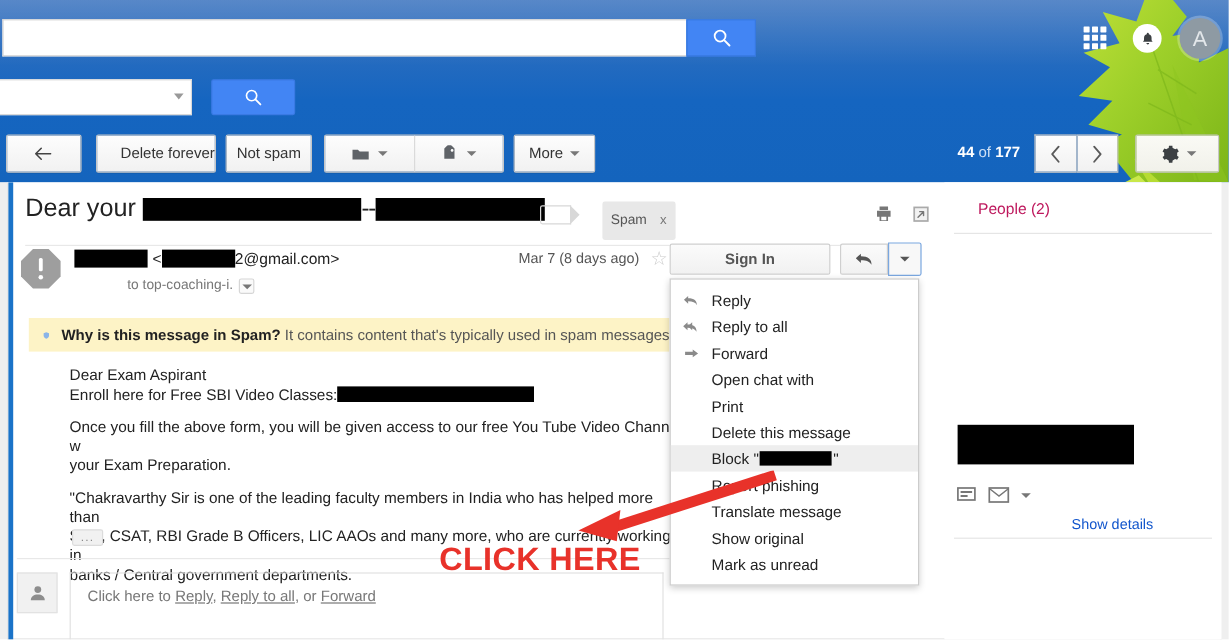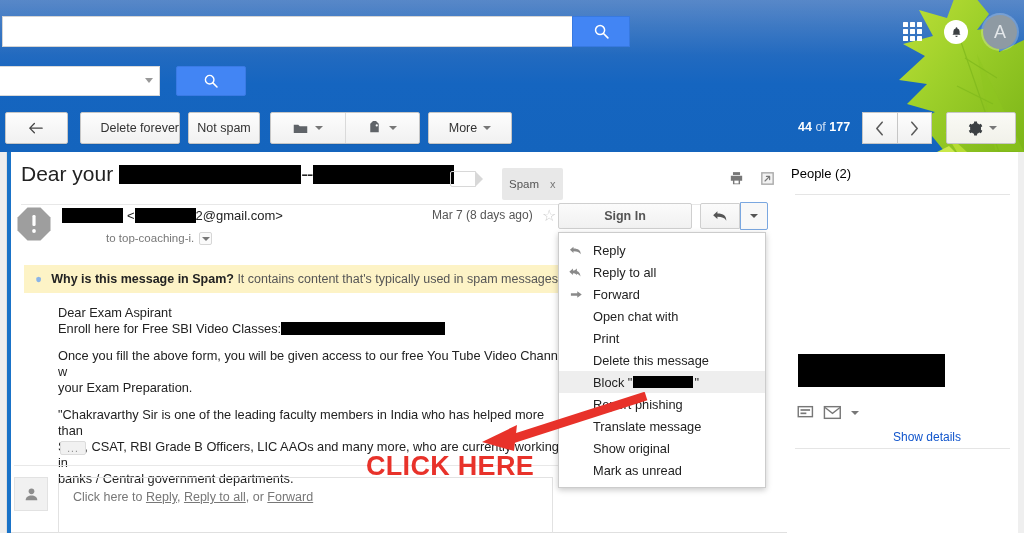--- a/index.html
+++ b/index.html
@@ -92,21 +92,21 @@
     display:flex; align-items:center; justify-content:center;
     font-size:12.5px; color:#333; cursor:pointer; white-space:nowrap;
     box-shadow:0 1px 0 rgba(0,0,0,.06);
   }
   .tb-back{ left:5px; width:63px; }
   .tb-del { left:80px; width:100px;justify-content:flex-end; }
   .tb-nspam{left:188px; width:72px; }
   .tb-group{ left:270px; width:150px; display:flex; padding:0; }
   .tb-group .seg{ flex:1; display:flex; align-items:center; justify-content:center; gap:7px; height:100%; }
   .tb-group .seg + .seg{ border-left:1px solid #dadada; }
-  .tb-more{ left:428px; width:84px; gap:6px; }
+  .tb-more{ left:428px; width:68px; gap:6px; }
   .caret{ width:0;height:0;border-left:4px solid transparent;border-right:4px solid transparent;border-top:4px solid #777; }
 
   .pager-count{
     position:absolute; left:798px; top:120px;
     font-size:12.5px; color:#fff; white-space:nowrap;
   }
   .pager-count .of{ color:#cfe0f5;margin-top:27px; }
   .pager{
     position:absolute; left:862px; top:112px; width:70px; height:32px; display:flex;
   }
@@ -218,21 +218,21 @@
   }
   .reply-box{
     position:absolute; left:58px; top:477px; width:495px; height:56px;
     border:1px solid #e2e2e2; border-bottom:none;
     font-size:12.5px; color:#777; padding:12px 0 0 14px; cursor:text;
   }
   .reply-box u{ cursor:pointer; }
 
   
   .right-panel{ position:absolute; left:787px; top:152px; width:231px; height:381px; background:#fff; }
-  .people-title{ position:absolute; left:4px; top:14px; font-size:13px; color:#000000; cursor:pointer; }
+  .people-title{ position:absolute; left:28px; top:14px; font-size:13px; color:#be185d; cursor:pointer; }
   .people-sep{ position:absolute; left:8px; top:42px; width:215px; height:1px; background:#e5e5e5; }
   .person-redact{ position:absolute; left:11px; top:202px; width:147px; height:33px; background:#000; }
   .person-email{ position:absolute; left:12px; top:228px; font-size:12px; color:#999; opacity:.45; }
   .person-actions{ position:absolute; left:10px; top:253px; display:flex; align-items:center; gap:9px; }
   .show-details{ position:absolute; left:106px; top:278px; font-size:12px; color:#1155cc; cursor:pointer; }
   .people-sep2{ position:absolute; left:8px; top:296px; width:215px; height:1px; background:#e5e5e5; }
 
   
   .menu{
     position:absolute; left:558px; top:232px; width:208px;

